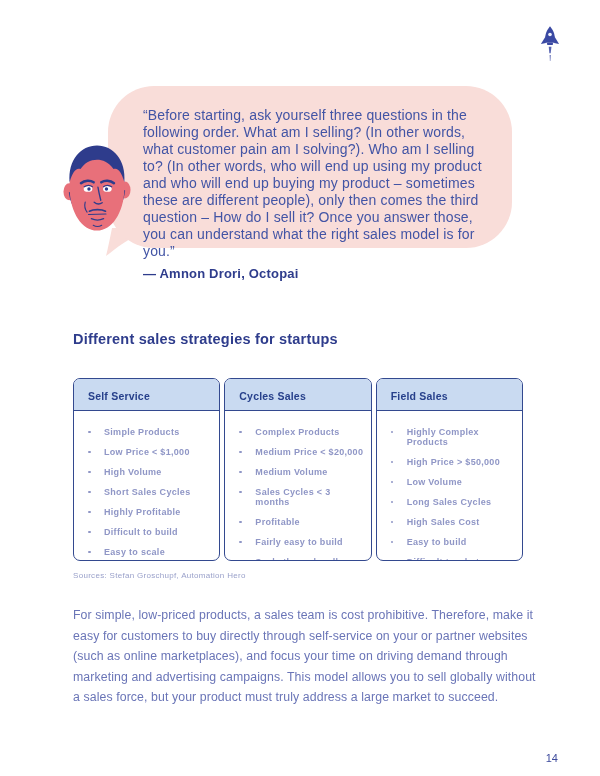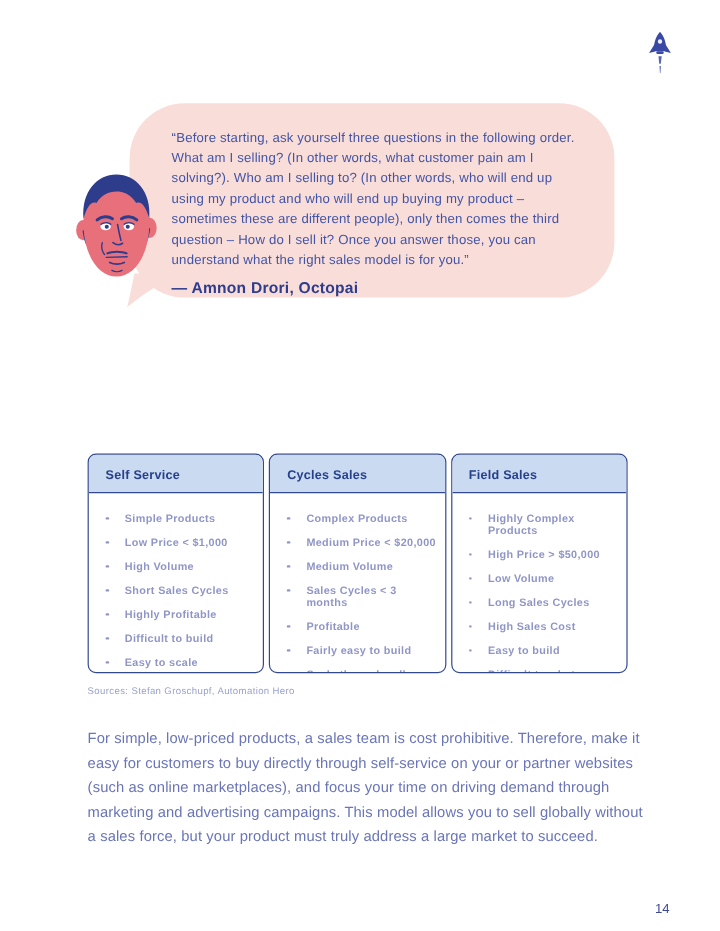--- a/index.html
+++ b/index.html
@@ -13,21 +13,21 @@
   .rocket { position:absolute; top:25px; right:38px; width:24px; height:40px; }
 
   
   .bubble {
     position:absolute; left:108px; top:86px; width:404px; height:162px;
     background:#f9ddd9; border-radius:46px; box-sizing:border-box;
     padding:21px 24px 0 35px; z-index:1;
   }
   .bubble-tail { position:absolute; left:100px; top:226px; width:62px; height:32px; z-index:0; }
   .quote-text {
-    font-size:11px; line-height:17px; color:#4254a5; letter-spacing:0.15px;
+    font-size:14px; line-height:17px; color:#4254a5; letter-spacing:0.15px;
   }
   .quote-attribution {
     margin-top:6px; font-size:13px; font-weight:bold; color:#2e3c8c; letter-spacing:0.2px;
   }
 
   
   .avatar { position:absolute; left:63px; top:141px; width:68px; height:94px; z-index:3; }
 
   
   .heading {
@@ -106,20 +106,21 @@
     <path d="M42.5 47 C45 45 49 45 52 47" stroke="#2e3c8c" stroke-width="1.2" fill="none"></path>
     <path d="M37 47 C38 53 39 57 40 61" stroke="#2e3c8c" stroke-width="1.4" fill="none" stroke-linecap="round"></path>
     <path d="M33 63 C35.5 65 39 65.3 41.5 63.6" stroke="#2e3c8c" stroke-width="1.4" fill="none" stroke-linecap="round"></path>
     <path d="M23.5 63 C22.5 67 23.5 71 25.5 73.5" stroke="#2e3c8c" stroke-width="1.2" fill="none" stroke-linecap="round"></path>
     <path d="M28 72.5 C32 70.5 41 70.5 45 72.5" stroke="#2e3c8c" stroke-width="1.8" fill="none" stroke-linecap="round"></path>
     <path d="M27 76 L45.5 75.5" stroke="#2e3c8c" stroke-width="1.2" fill="none" stroke-linecap="round"></path>
     <path d="M30 80.5 C34 82.3 39 82.3 43 80.5" stroke="#2e3c8c" stroke-width="1.4" fill="none" stroke-linecap="round"></path>
     <path d="M32 87.5 C34.5 89 38.5 89 41 87.5" stroke="#2e3c8c" stroke-width="1.1" fill="none" stroke-linecap="round"></path>
   </svg>
 
+  <div class="heading">Different sales strategies for startups</div>
 
   <div class="cards">
 
     <div class="card">
       <div class="card-header">
         <span class="card-title">Self Service</span>
       </div>
       <ul>
         <li><span class="dot"></span><span>Simple Products</span></li>
         <li><span class="dot"></span><span>Low Price &lt; $1,000</span></li>

